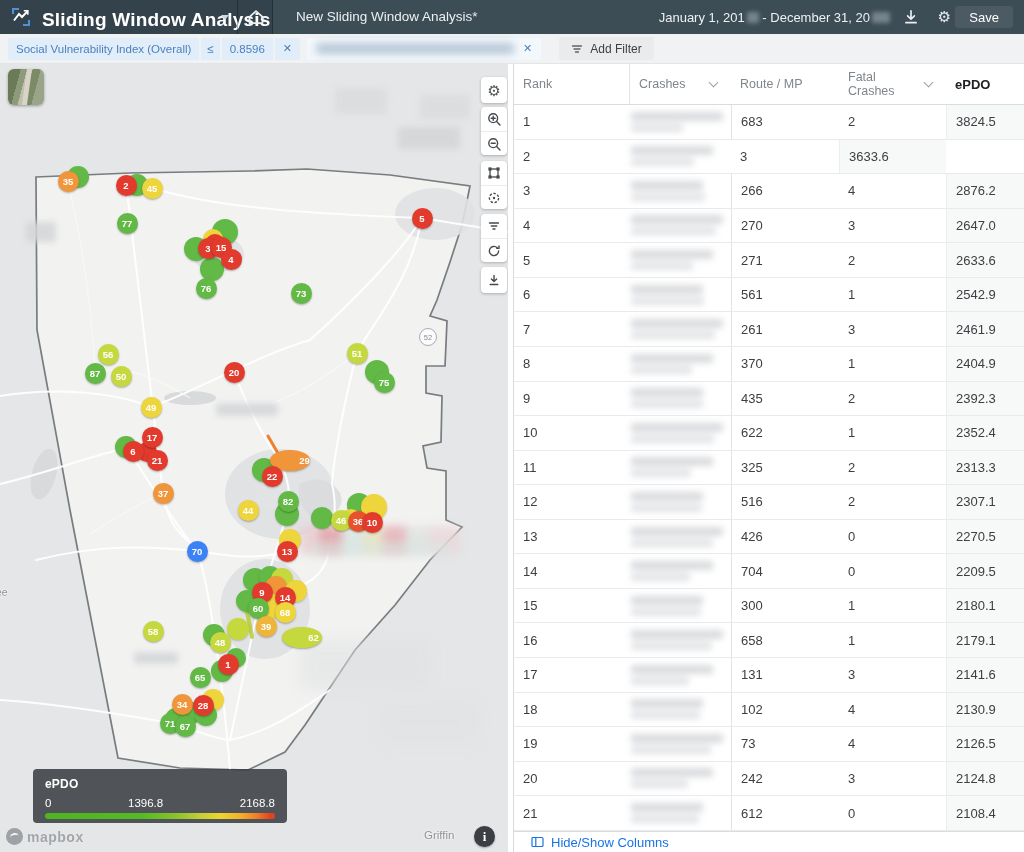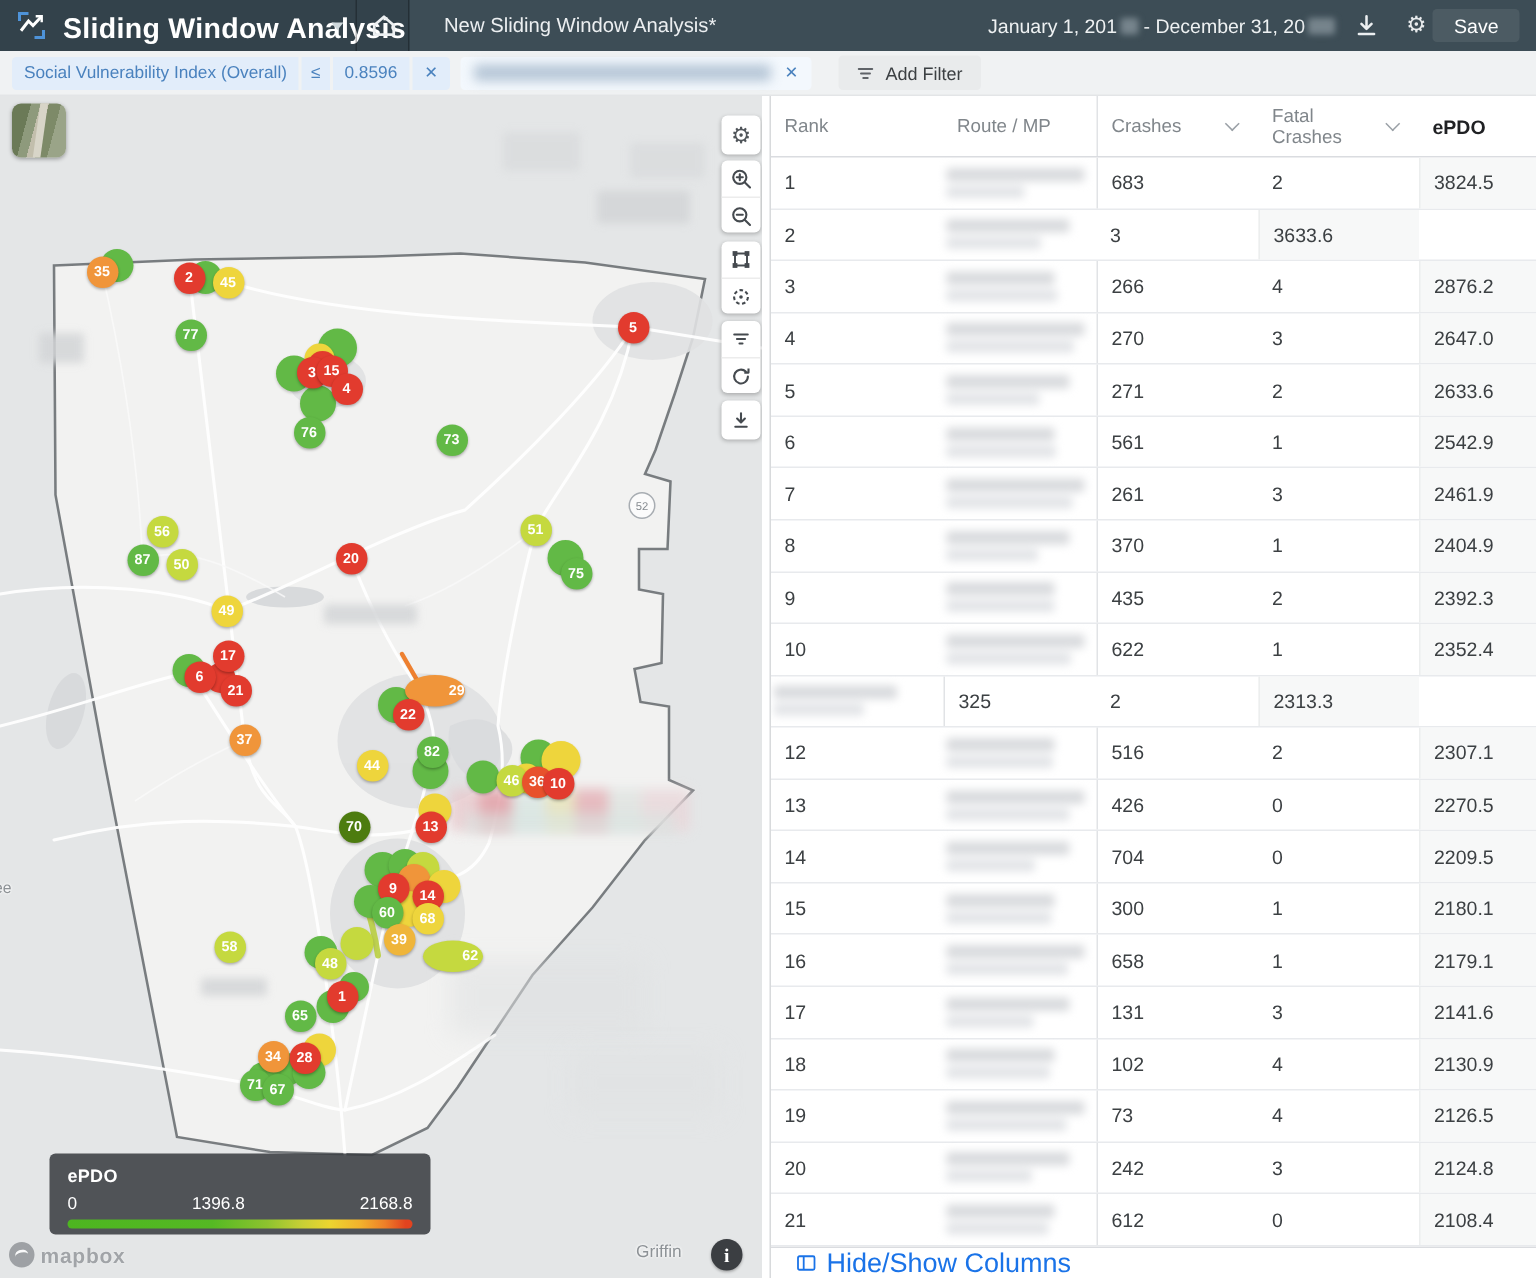--- a/index.html
+++ b/index.html
@@ -95,21 +95,21 @@
     align-items:center;border-bottom:1px solid #e8eaed;font-size:13px;color:#3c4043}
   .td{padding-left:9px;height:100%;display:flex;align-items:center}
   .td-route{padding-left:2px}
   .td-crashes{border-left:1px solid #e1e3e6}
   .td-epdo{background:#f7f8f8;border-left:1px solid #eceeee}
   .routeblur{filter:blur(3px)}
   .rb1{height:9px;background:#d9dbde;border-radius:2px}
   .rb2{height:8px;background:#e2e4e7;margin-top:3px;border-radius:2px}
   .t-foot{position:absolute;left:0;right:0;bottom:0;height:21px;border-top:1px solid #dadce0;
     background:#fff;display:flex;align-items:center;gap:7px;padding-left:17px;
-    color:#1a73e8;font-size:18px;cursor:pointer}
+    color:#1a73e8;font-size:13px;cursor:pointer}
 </style>
 </head>
 <body>
 
 <div class="app">
 
   <div class="navbar">
     <div class="nav-right-bg"></div>
     <svg class="nav-logo" viewBox="0 0 22 22">
       <path d="M3 8V3h6" stroke="#4e93d9" stroke-width="2" fill="none"></path>
@@ -267,21 +267,21 @@
         <div class="mk" style="left: 122.5px; top: 376.5px; width: 21px; height: 21px; background: rgb(226, 59, 46);">6</div>
         <div class="mk" style="left: 146.5px; top: 385.5px; width: 21px; height: 21px; background: rgb(226, 59, 46);">21</div>
         <div class="mk" style="left: 152.5px; top: 418.5px; width: 21px; height: 21px; background: rgb(240, 149, 58);">37</div>
         <div class="mk" style="left: 269.5px; top: 385.5px; width: 40px; height: 21px; background: rgb(240, 149, 58); padding-left: 30px;">29</div>
         <div class="mk" style="left: 261.5px; top: 401.5px; width: 21px; height: 21px; background: rgb(226, 59, 46);">22</div>
         <div class="mk" style="left: 277.5px; top: 426.5px; width: 21px; height: 21px; background: rgb(98, 185, 70);">82</div>
         <div class="mk" style="left: 237.5px; top: 435.5px; width: 21px; height: 21px; background: rgb(238, 213, 60);">44</div>
         <div class="mk" style="left: 330.5px; top: 445.5px; width: 21px; height: 21px; background: rgb(197, 217, 63);">46</div>
         <div class="mk" style="left: 347.5px; top: 446.5px; width: 21px; height: 21px; background: rgb(232, 81, 44);">36</div>
         <div class="mk" style="left: 361.5px; top: 447.5px; width: 21px; height: 21px; background: rgb(226, 59, 46);">10</div>
-        <div class="mk" style="left: 186.5px; top: 476.5px; width: 21px; height: 21px; background: #4d7c0f; margin-left: 39px;">70</div>
+        <div class="mk" style="left: 186.5px; top: 476.5px; width: 21px; height: 21px; background: #3b82f6;">70</div>
         <div class="mk" style="left: 276.5px; top: 476.5px; width: 21px; height: 21px; background: rgb(226, 59, 46);">13</div>
         <div class="mk" style="left: 251.5px; top: 517.5px; width: 21px; height: 21px; background: rgb(226, 59, 46);">9</div>
         <div class="mk" style="left: 274.5px; top: 522.5px; width: 21px; height: 21px; background: rgb(226, 59, 46);">14</div>
         <div class="mk" style="left: 247.5px; top: 533.5px; width: 21px; height: 21px; background: rgb(98, 185, 70);">60</div>
         <div class="mk" style="left: 274.5px; top: 537.5px; width: 21px; height: 21px; background: rgb(238, 213, 60);">68</div>
         <div class="mk" style="left: 255.5px; top: 551.5px; width: 21px; height: 21px; background: rgb(239, 181, 58);">39</div>
         <div class="mk" style="left: 281.5px; top: 563px; width: 40px; height: 21px; background: rgb(197, 217, 63); padding-left: 24px;">62</div>
         <div class="mk" style="left: 142.5px; top: 556.5px; width: 21px; height: 21px; background: rgb(197, 217, 63);">58</div>
         <div class="mk" style="left: 209.5px; top: 567.5px; width: 21px; height: 21px; background: rgb(197, 217, 63);">48</div>
         <div class="mk" style="left: 217.5px; top: 589.5px; width: 21px; height: 21px; background: rgb(226, 59, 46);">1</div>
@@ -370,25 +370,25 @@
       <div class="mapbox-word">mapbox</div>
     </div>
     <div class="maplabel" style="left:424px;top:765px">Griffin</div>
     <div class="maplabel" style="left:-4px;top:522px;font-size:10.5px">ee</div>
     <div class="info-btn">i</div>
   </div>
 
   <div class="tablepanel">
     <div class="t-head">
       <div class="th">Rank</div>
-      <div class="th">Route / MP</div>
       <div class="th th-crashes">
         <span>Crashes</span>
           <span class="chev"></span>
       </div>
+      <div class="th">Route / MP</div>
       <div class="th th-fatal">
         <span>Fatal Crashes</span>
           <span class="chev"></span>
       </div>
       <div class="th th-epdo">ePDO</div>
     </div>
     <div class="t-body" id="t-body">
         <div class="t-row">
           <div class="td">1</div>
           <div class="td td-route">
@@ -502,20 +502,21 @@
             <div class="routeblur">
               <div class="rb1" style="width:92px"></div>
               <div class="rb2" style="width:83px"></div>
             </div>
           </div>
           <div class="td td-crashes">622</div>
           <div class="td">1</div>
           <div class="td td-epdo">2352.4</div>
         </div>
         <div class="t-row">
+          <div class="td">11</div>
           <div class="td td-route">
             <div class="routeblur">
               <div class="rb1" style="width:82px"></div>
               <div class="rb2" style="width:60px"></div>
             </div>
           </div>
           <div class="td td-crashes">325</div>
           <div class="td">2</div>
           <div class="td td-epdo">2313.3</div>
         </div>

